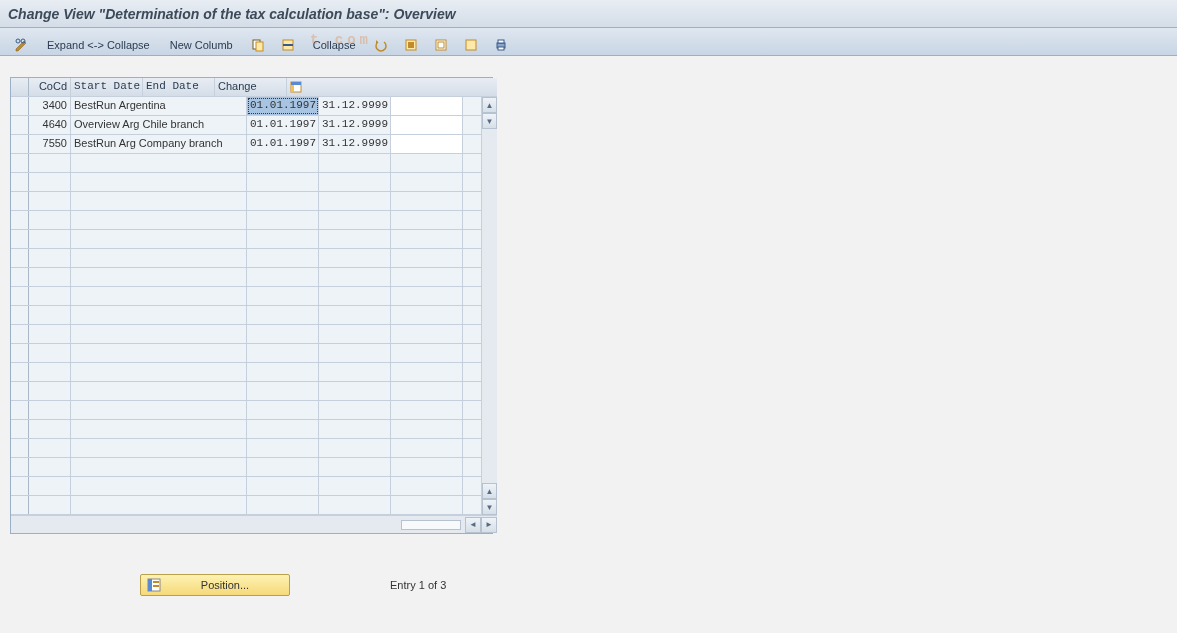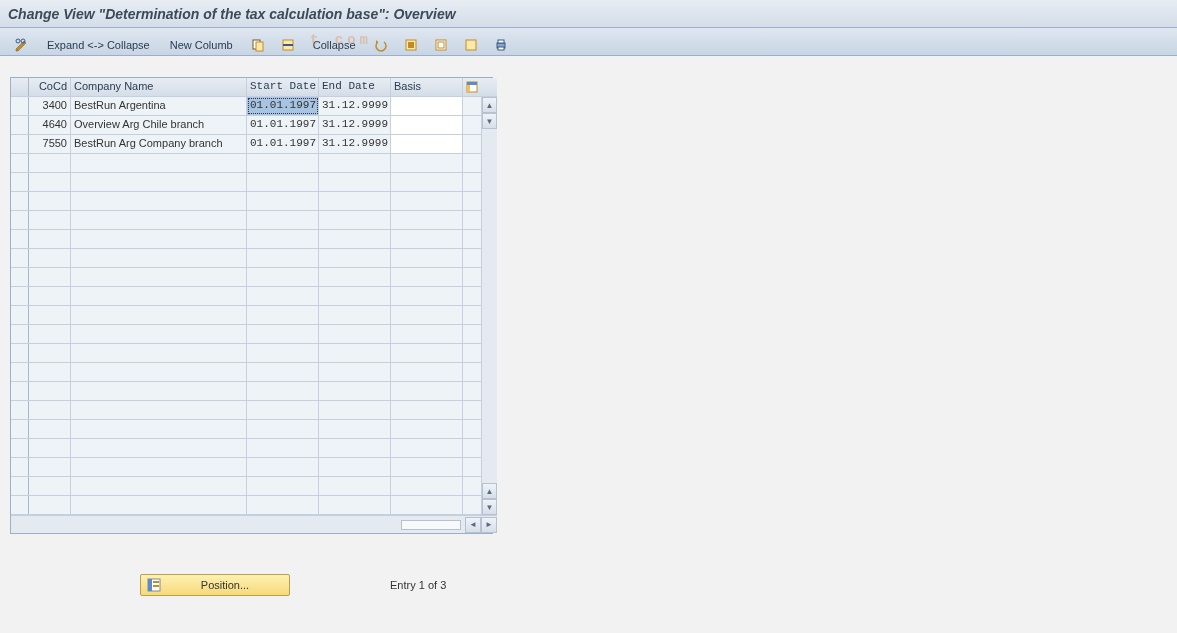--- a/index.html
+++ b/index.html
@@ -283,24 +283,23 @@
   </div>
 
   <div class="content">
     <div class="grid-wrap">
       <div class="grid-main">
         <div class="grid-col">
 
           <div class="grid-header-row">
             <div class="cell sel-cell"></div>
             <div class="cell c-cocd">CoCd</div>
-            <div class="cell c-name">Company Name</div>
             <div class="cell c-start">Start Date</div>
             <div class="cell c-end">End Date</div>
-            <div class="cell c-basis" style="background:linear-gradient(to bottom,#e8edf3,#d4dde8);">Basis</div>
+            <div class="cell c-basis" style="background:linear-gradient(to bottom,#e8edf3,#d4dde8);">Change</div>
             <div class="config-cell">
               <svg width="12" height="12" viewBox="0 0 12 12">
                   <rect x="1" y="1" width="10" height="10" fill="#fff" stroke="#c28b2a"></rect>
                   <rect x="1" y="1" width="3" height="10" fill="#f3c24a"></rect>
                   <rect x="1" y="1" width="10" height="3" fill="#5a8ad0"></rect>
                 </svg>
             </div>
           </div>
 
           <div style="display:flex;">

